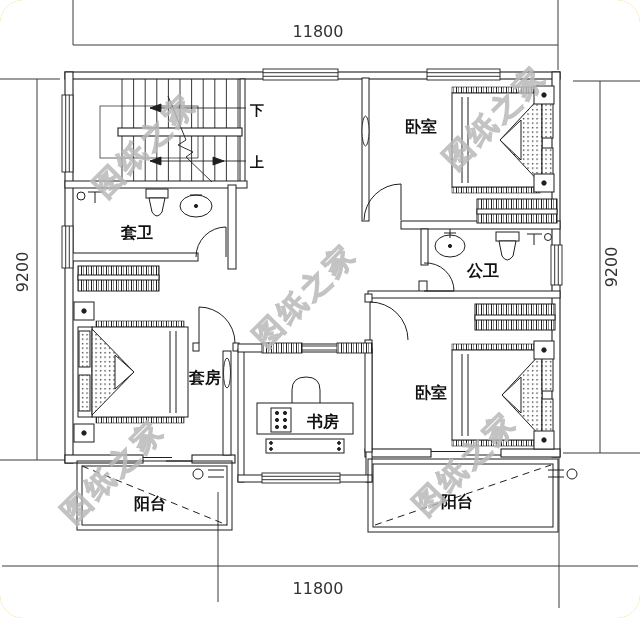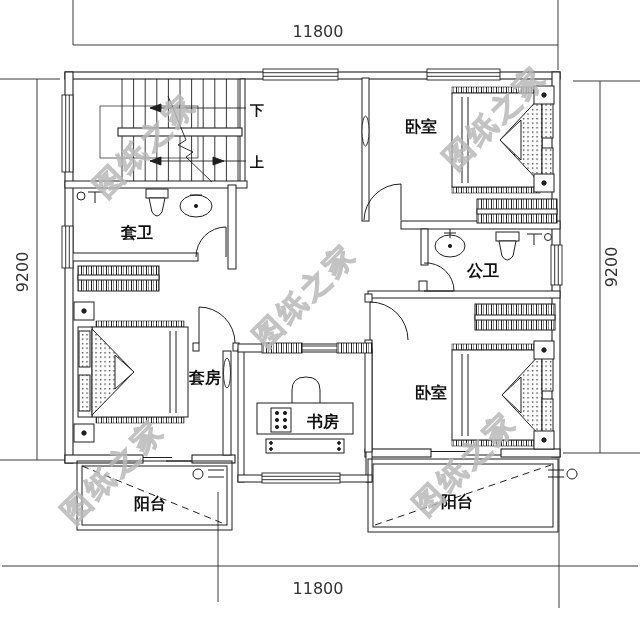--- a/index.html
+++ b/index.html
@@ -1,17 +1,17 @@
 <!DOCTYPE html>
 <html><head>
 <meta charset="utf-8">
 <style>
   html,body{margin:0;padding:0;background:#ffffff;}
   .stage{position:relative;width:640px;height:618px;background:#eab308;overflow:hidden;
-         font-family:"DejaVu Sans","Liberation Sans",sans-serif;}
+         font-family:"DejaVu Sans","Liberation Sans",sans-serif;border-radius:23px;}
   svg{display:block}
   text{font-family:"DejaVu Sans","Liberation Sans",sans-serif;}
   .dim-text{font-size:16px;fill:#333;}
   .room-label{font-size:16px;font-weight:bold;fill:#111;}
   .small-label{font-size:14px;font-weight:bold;fill:#111;}
   .wm{font-size:29px;font-weight:bold;fill:none;stroke:#b9b9b9;stroke-width:1.2px;letter-spacing:4px;opacity:.85;}
 </style>
 </head>
 <body>
 

